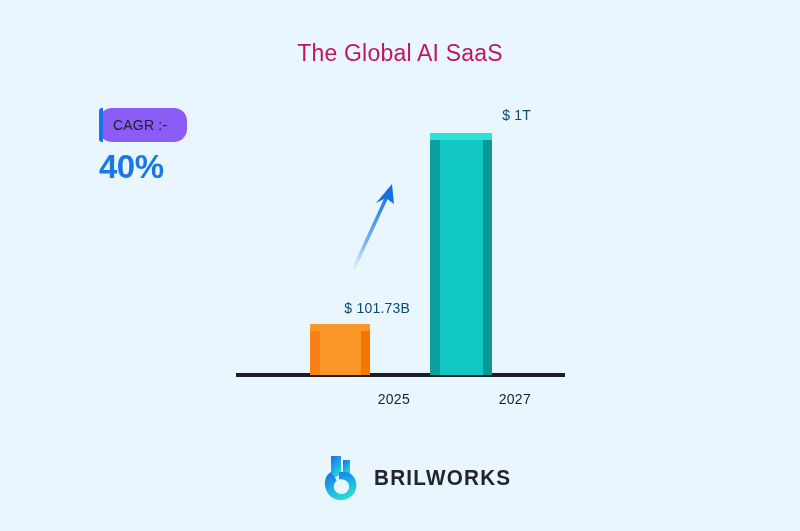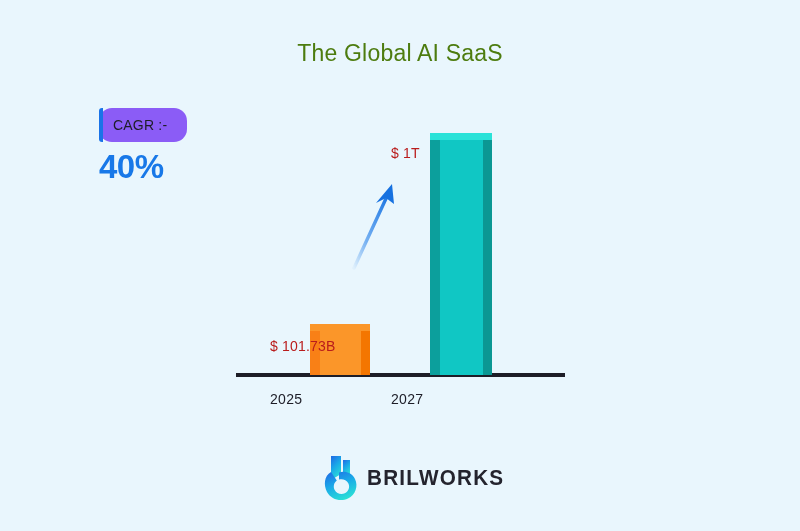--- a/index.html
+++ b/index.html
@@ -24,21 +24,21 @@
   
   .chart-title {
     position: absolute;
     left: 0;
     top: 40px;
     width: 800px;
     text-align: center;
     font-size: 23px;
     font-weight: 500;
     letter-spacing: 0.2px;
-    color: #4d7c0f;
+    color: #be185d;
     white-space: nowrap;
   }
 
   
   .cagr-block {
     position: absolute;
     left: 99px;
     top: 108px;
     width: 200px;
   }
@@ -171,34 +171,33 @@
     border-bottom: 7px solid transparent;
   }
   #bar-2032 .bevel-r {
     border-right: 9px solid #2ae2d8;
     border-bottom: 7px solid transparent;
   }
 
   
   .value-label {
     position: absolute;
-    text-align: left;
+    text-align: right;
     font-size: 14px;
-    color: #b91c1c;
+    color: #0c4a6e;
     white-space: nowrap;
     letter-spacing: 0.2px;
-    margin-top: 38px;
   }
   #value-2025 { left: 270px; top: 300px; width: 140px; }
   #value-2032 { left: 391px; top: 107px; width: 140px; }
 
   
   .cat-label {
     position: absolute;
-    text-align: left;
+    text-align: right;
     font-size: 14px;
     color: #1d1d27;
     letter-spacing: 0.3px;
     white-space: nowrap;
   }
   #cat-2025 { left: 270px; top: 391px; width: 140px; }
   #cat-2032 { left: 391px; top: 391px; width: 140px; }
 
   
   .growth-arrow {
@@ -210,21 +209,21 @@
   }
 
   
   .logo {
     position: absolute;
     left: 323px;
     top: 452px;
     height: 52px;
     display: flex;
     align-items: center;
-    gap: 4px;
+    gap: 11px;
   }
   .logo-mark {
     width: 40px;
     height: 48px;
     flex: 0 0 auto;
   }
   .logo-text {
     font-size: 22px;
     font-weight: 700;
     letter-spacing: 1.3px;

